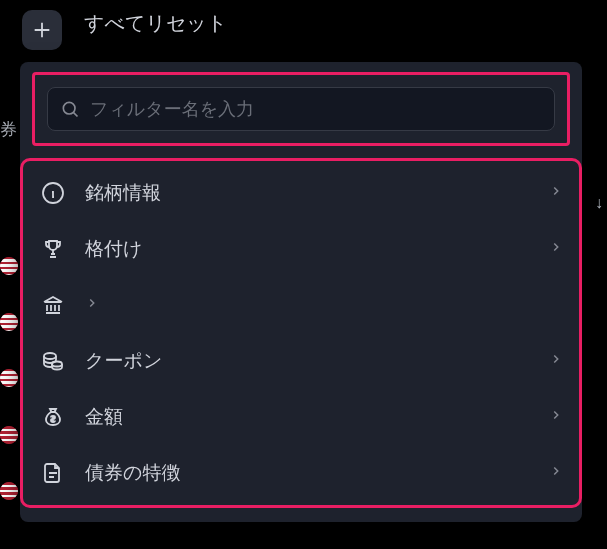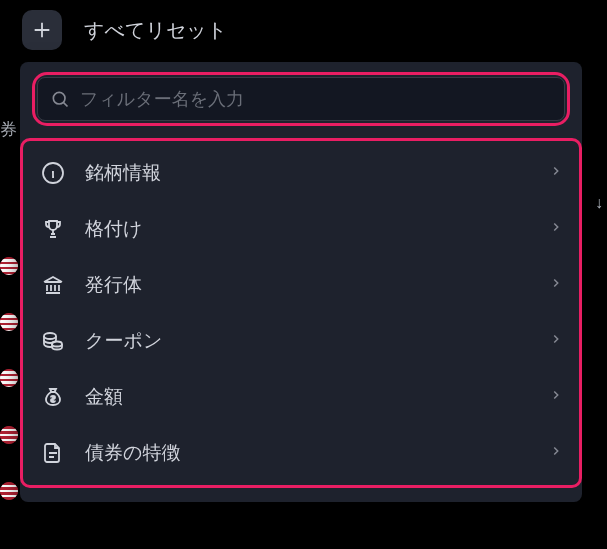--- a/index.html
+++ b/index.html
@@ -7,21 +7,20 @@
       width: 607px;
       height: 549px;
       background: #000;
       font-family: -apple-system, BlinkMacSystemFont, "Segoe UI", "Hiragino Sans", sans-serif;
       color: #d1d4dc;
       position: relative;
       overflow: hidden;
     }
     .topbar {
       display: flex;
-      align-items: center;
       padding: 10px 14px 8px 22px;
       gap: 22px;
     }
     .add-btn {
       width: 40px;
       height: 40px;
       background: #2a2e39;
       border-radius: 10px;
       display: flex;
       align-items: center;
@@ -40,22 +39,22 @@
       top: 62px;
       width: 562px;
       background: #1e222d;
       border-radius: 8px;
       padding-bottom: 14px;
       box-shadow: 0 4px 20px rgba(0,0,0,0.6);
     }
     .search-wrap {
       margin: 10px 12px 12px 12px;
       border: 3px solid #e91e63;
-      border-radius: 15px;
-      padding: 2px;
+      border-radius: 4px;
+      padding: 12px;
     }
     .search-inner {
       display: flex;
       align-items: center;
       background: #131722;
       border: 1px solid #363a45;
       border-radius: 8px;
       height: 44px;
       padding: 0 12px;
     }
@@ -171,21 +170,20 @@
           </svg>
       </span>
     </div>
 
     <div class="list-item">
       <span class="item-icon">
         <svg width="24" height="24" viewBox="0 0 24 24" stroke-width="1.8">
             <path d="M3 9l9-5 9 5M4 9h16M5 20h14M6 12v6M10 12v6M14 12v6M18 12v6"></path>
           </svg>
       </span>
-      <span class="item-label">発行体</span>
       <span class="chevron">
         <svg width="14" height="14" viewBox="0 0 24 24" stroke-width="2.5" fill="none">
             <path d="M9 6l6 6-6 6"></path>
           </svg>
       </span>
     </div>
 
     <div class="list-item">
       <span class="item-icon">
         <svg width="24" height="24" viewBox="0 0 24 24" stroke-width="1.8">

